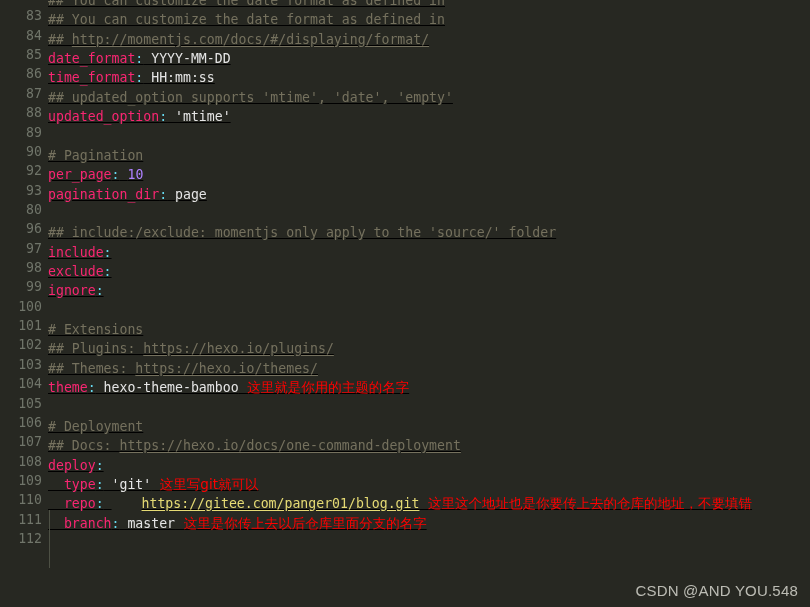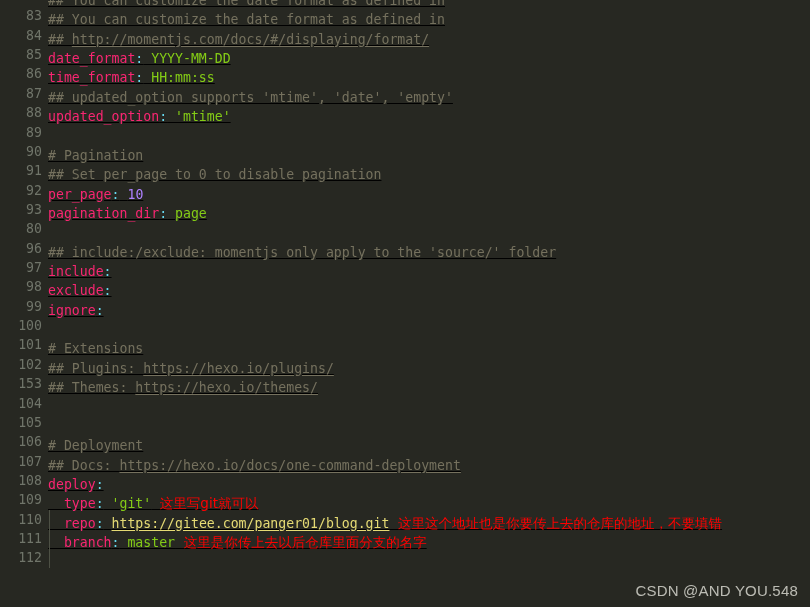--- a/index.html
+++ b/index.html
@@ -66,24 +66,24 @@
     position: absolute;
     left: 49px;
     width: 1px;
     background: #4d5044;
   }
 
   
   .t-comment  { color: #75715e; }
   .t-key      { color: #f92672; }
   .t-punct    { color: #66d9ef; }
-  .t-value    { color: #84cc16; }
+  .t-value    { color: #e5e5e5; }
   .t-num      { color: #ae81ff; }
   .t-link     { color: #75715e; text-decoration: underline; text-underline-offset: 2px; }
-  .t-linkval  { color: #e6db74; text-decoration: underline; text-underline-offset: 2px; }
+  .t-linkval  { color: #e6db74; text-decoration: underline; text-underline-offset: 2px; margin-left: 30px; }
   .t-note     {
     color: #ff0000;
     font-family: "DejaVu Sans", "Liberation Sans", sans-serif;
     font-size: 13.5px;
   }
 
   
   .watermark {
     position: absolute;
     right: 12px;
@@ -104,33 +104,32 @@
   <div class="code-area" id="code-area">
       <div class="line"><div class="gutter"></div><div class="content"><span class="t-comment">## You can customize the date format as defined in</span></div></div>
       <div class="line"><div class="gutter">83</div><div class="content"><span class="t-comment">## You can customize the date format as defined in</span></div></div>
       <div class="line"><div class="gutter">84</div><div class="content"><span class="t-comment">## </span><span class="t-link">http://momentjs.com/docs/#/displaying/format/</span></div></div>
       <div class="line"><div class="gutter">85</div><div class="content"><span class="t-key">date_format</span><span class="t-punct">:</span><span class="t-value"> YYYY-MM-DD</span></div></div>
       <div class="line"><div class="gutter">86</div><div class="content"><span class="t-key">time_format</span><span class="t-punct">:</span><span class="t-value"> HH:mm:ss</span></div></div>
       <div class="line"><div class="gutter">87</div><div class="content"><span class="t-comment">## updated_option supports 'mtime', 'date', 'empty'</span></div></div>
       <div class="line"><div class="gutter">88</div><div class="content"><span class="t-key">updated_option</span><span class="t-punct">:</span><span class="t-value"> 'mtime'</span></div></div>
       <div class="line"><div class="gutter">89</div><div class="content"></div></div>
       <div class="line"><div class="gutter">90</div><div class="content"><span class="t-comment"># Pagination</span></div></div>
-      <div class="line"><div class="gutter">91</div><div class="content"><span class="t-comment">## Set per_page to 0 to disable pagination</span></div></div>
       <div class="line"><div class="gutter">92</div><div class="content"><span class="t-key">per_page</span><span class="t-punct">:</span><span class=""> </span><span class="t-num">10</span></div></div>
       <div class="line"><div class="gutter">93</div><div class="content"><span class="t-key">pagination_dir</span><span class="t-punct">:</span><span class="t-value"> page</span></div></div>
       <div class="line"><div class="gutter">80</div><div class="content"></div></div>
       <div class="line"><div class="gutter">96</div><div class="content"><span class="t-comment">## include:/exclude: momentjs only apply to the 'source/' folder</span></div></div>
       <div class="line"><div class="gutter">97</div><div class="content"><span class="t-key">include</span><span class="t-punct">:</span></div></div>
       <div class="line"><div class="gutter">98</div><div class="content"><span class="t-key">exclude</span><span class="t-punct">:</span></div></div>
       <div class="line"><div class="gutter">99</div><div class="content"><span class="t-key">ignore</span><span class="t-punct">:</span></div></div>
       <div class="line"><div class="gutter">100</div><div class="content"></div></div>
       <div class="line"><div class="gutter">101</div><div class="content"><span class="t-comment"># Extensions</span></div></div>
       <div class="line"><div class="gutter">102</div><div class="content"><span class="t-comment">## Plugins: </span><span class="t-link">https://hexo.io/plugins/</span></div></div>
-      <div class="line"><div class="gutter">153</div><div class="content"><span class="t-comment">## Themes: </span><span class="t-link">https://hexo.io/themes/</span></div></div>
-      <div class="line"><div class="gutter">104</div></div>
+      <div class="line"><div class="gutter">103</div><div class="content"><span class="t-comment">## Themes: </span><span class="t-link">https://hexo.io/themes/</span></div></div>
+      <div class="line"><div class="gutter">104</div><div class="content"><span class="t-key">theme</span><span class="t-punct">:</span><span class="t-value"> hexo-theme-bamboo</span><span class="t-note">  这里就是你用的主题的名字</span></div></div>
       <div class="line"><div class="gutter">105</div><div class="content"></div></div>
       <div class="line"><div class="gutter">106</div><div class="content"><span class="t-comment"># Deployment</span></div></div>
       <div class="line"><div class="gutter">107</div><div class="content"><span class="t-comment">## Docs: </span><span class="t-link">https://hexo.io/docs/one-command-deployment</span></div></div>
       <div class="line"><div class="gutter">108</div><div class="content"><span class="t-key">deploy</span><span class="t-punct">:</span></div></div>
       <div class="line"><div class="gutter">109</div><div class="content"><span class="t-key">  type</span><span class="t-punct">:</span><span class="t-value"> 'git'</span><span class="t-note">  这里写git就可以</span></div></div>
       <div class="line"><div class="gutter">110</div><div class="content"><span class="t-key">  repo</span><span class="t-punct">:</span><span class=""> </span><span class="t-linkval">https://gitee.com/panger01/blog.git</span><span class="t-note">  这里这个地址也是你要传上去的仓库的地址，不要填错</span></div></div>
       <div class="line"><div class="gutter">111</div><div class="content"><span class="t-key">  branch</span><span class="t-punct">:</span><span class="t-value"> master</span><span class="t-note">  这里是你传上去以后仓库里面分支的名字</span></div></div>
       <div class="line"><div class="gutter">112</div><div class="content"></div></div>
       <div class="indent-guide" style="top: 522.99px; height: 58.11px;"></div>
     </div>

